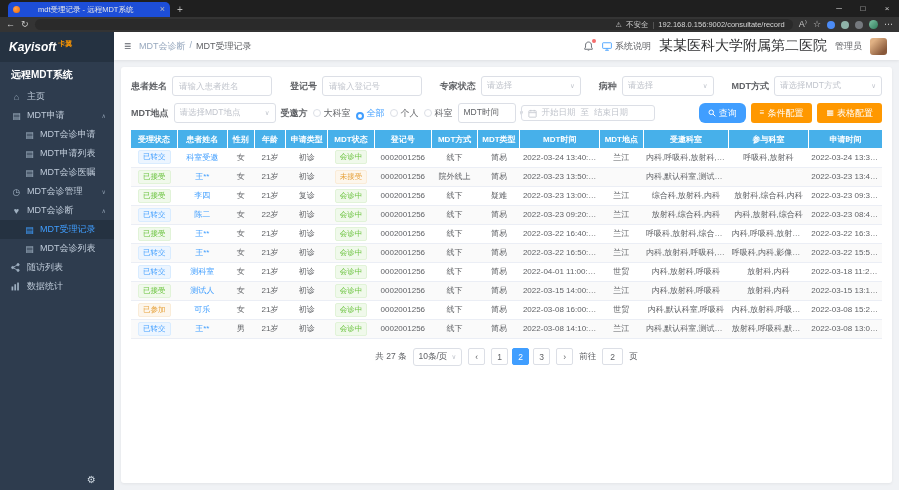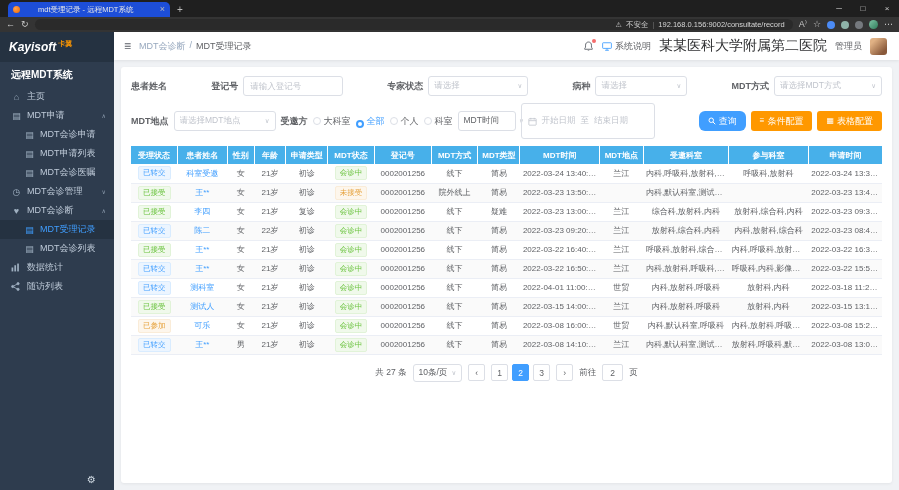--- a/index.html
+++ b/index.html
@@ -66,21 +66,21 @@
   .f-input { height:20px; border:1px solid #dcdfe6; border-radius:3px; padding:0 6px; font-size:8.5px; color:#606266; width:100px; font-family:inherit; }
   .f-input::placeholder { color:#c0c4cc; }
   .f-select { height:20px; border:1px solid #dcdfe6; border-radius:3px; padding:0 5px; display:flex; align-items:center; justify-content:space-between; gap:20px; width:100px; background:#fff; }
   .f-select .ph { color:#c0c4cc; font-size:8.5px; white-space:nowrap; overflow:hidden; }
   .f-select .val { color:#606266; font-size:8.5px; white-space:nowrap; }
   .caret { color:#c0c4cc; font-size:6.5px; }
   .radio { display:flex; align-items:center; gap:3px; cursor:pointer; white-space:nowrap; }
   .radio-dot { width:8px; height:8px; border:1px solid #dcdfe6; border-radius:50%; background:#fff; flex-shrink:0; }
   .radio.sel { color:#409eff;align-items:flex-end; }
   .radio.sel .radio-dot { border:2.5px solid #409eff; }
-  .daterange { height:36px; border:1px solid #dcdfe6; border-radius:3px; display:flex; align-items:center; padding:0 6px; gap:5px; font-size:8.5px; color:#c0c4cc; width:134px; flex-shrink:0; }
+  .daterange { height:16px; border:1px solid #dcdfe6; border-radius:3px; display:flex; align-items:center; padding:0 6px; gap:5px; font-size:8.5px; color:#c0c4cc; width:134px; flex-shrink:0; }
   .btn { height:20px; border:none; border-radius:3px; color:#fff; font-size:9px; display:flex; align-items:center; gap:3px; padding:0 9px; font-family:inherit; cursor:pointer; white-space:nowrap; }
   .btn-blue { background:#409eff;border-radius:6px; } .btn-orange { background:#ff9800; }
   .btn .bicon { font-size:8px; line-height:1; }
 
   
   .tbl { width:100%; border-collapse:collapse; table-layout:fixed; }
   .tbl th { background:#47b0ea; color:#fff; font-size:8px; font-weight:bold; height:18px; padding:0 2px; border-right:1px solid rgba(255,255,255,.35); white-space:nowrap; overflow:hidden; }
   .tbl th:last-child { border-right:none;margin-left:32px; }
   .tbl td { font-size:8px; color:#606266; height:19px; text-align:center; padding:0 3px; border-bottom:1px solid #ebeef5; white-space:nowrap; overflow:hidden; text-overflow:ellipsis; }
   .tbl tbody tr:nth-child(even) td { background:#fafafa; }
@@ -179,41 +179,41 @@
         <span class="mi-icon">▤</span>
         <span>MDT受理记录</span>
       </div>
       <div class="menu-item submenu-item">
         <span class="mi-icon">▤</span>
         <span>MDT会诊列表</span>
       </div>
       <div class="menu-item">
         <span class="mi-icon">
           <svg width="9" height="9" viewBox="0 0 16 16">
-              <g fill="#9fb0c1">
-                <rect x="1" y="8" width="3" height="7"></rect>
-                <rect x="6" y="4" width="3" height="11"></rect>
-                <rect x="11" y="1" width="3" height="14"></rect>
-              </g>
-            </svg>
-        </span>
-        <span>数据统计</span>
-      </div>
-      <div class="menu-item">
-        <span class="mi-icon">
-          <svg width="9" height="9" viewBox="0 0 16 16">
               <g stroke="#9fb0c1" stroke-width="1.5" fill="none">
                 <circle cx="12.5" cy="3" r="2" fill="#9fb0c1"></circle>
                 <circle cx="3" cy="8" r="2" fill="#9fb0c1"></circle>
                 <circle cx="12.5" cy="13" r="2" fill="#9fb0c1"></circle>
                 <path d="M4.8 7L10.7 3.8M4.8 9L10.7 12.2"></path>
               </g>
             </svg>
         </span>
         <span>随访列表</span>
+      </div>
+      <div class="menu-item">
+        <span class="mi-icon">
+          <svg width="9" height="9" viewBox="0 0 16 16">
+              <g fill="#9fb0c1">
+                <rect x="1" y="8" width="3" height="7"></rect>
+                <rect x="6" y="4" width="3" height="11"></rect>
+                <rect x="11" y="1" width="3" height="14"></rect>
+              </g>
+            </svg>
+        </span>
+        <span>数据统计</span>
       </div>
     </div>
     <span class="sidebar-gear">⚙</span>
   </div>
 
   <div class="content-col">
     <div class="topbar">
       <span class="hamburger">≡</span>
       <div class="breadcrumb">
         <span class="crumb-parent">MDT会诊断</span>
@@ -240,20 +240,21 @@
         <span class="avatar"></span>
       </div>
     </div>
 
     <div class="main">
       <div class="card">
 
         <div class="filter-row row1">
           <div class="f-group">
             <span class="f-label">患者姓名</span>
+            <input class="f-input" placeholder="请输入患者姓名" style="">
           </div>
           <div class="f-group">
             <span class="f-label">登记号</span>
             <input class="f-input" placeholder="请输入登记号" style="">
           </div>
           <div class="f-group">
             <span class="f-label">专家状态</span>
             <div class="f-select">
               <span class="ph">请选择</span>
               <span class="caret">∨</span>

